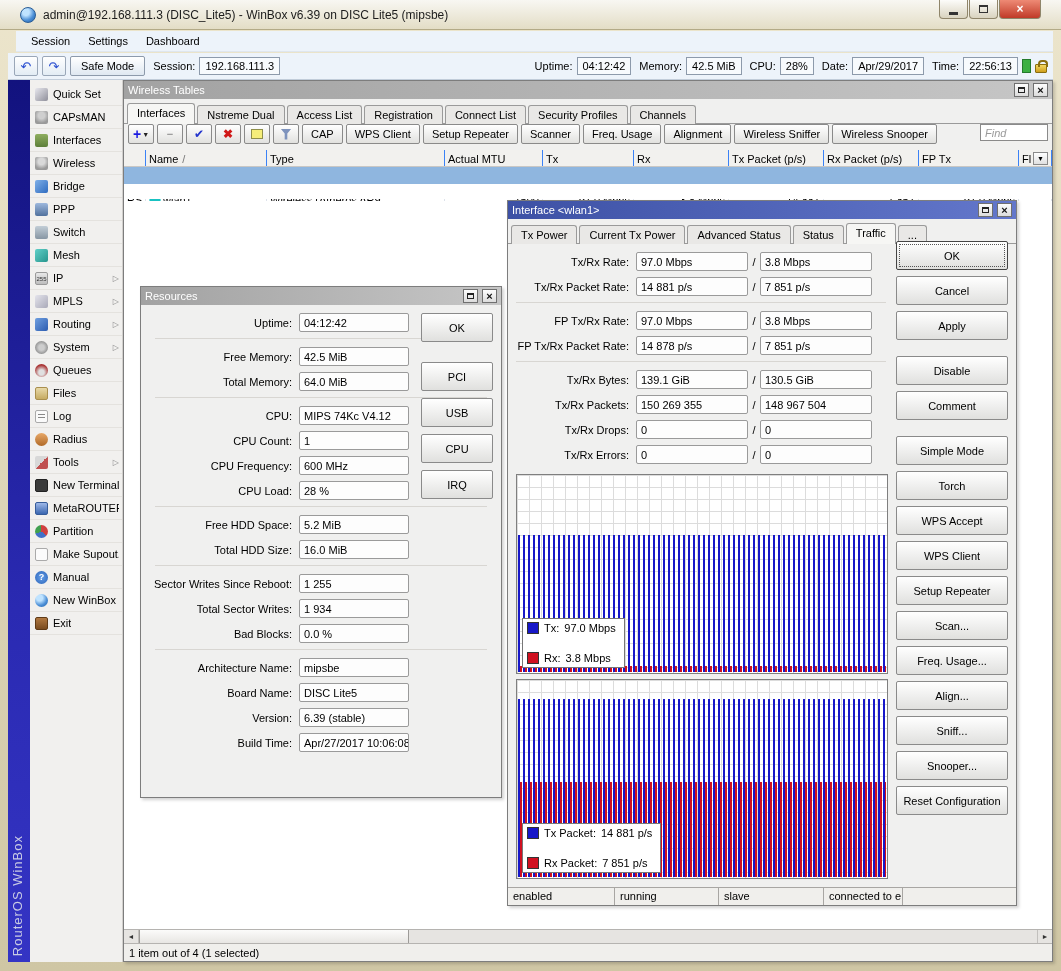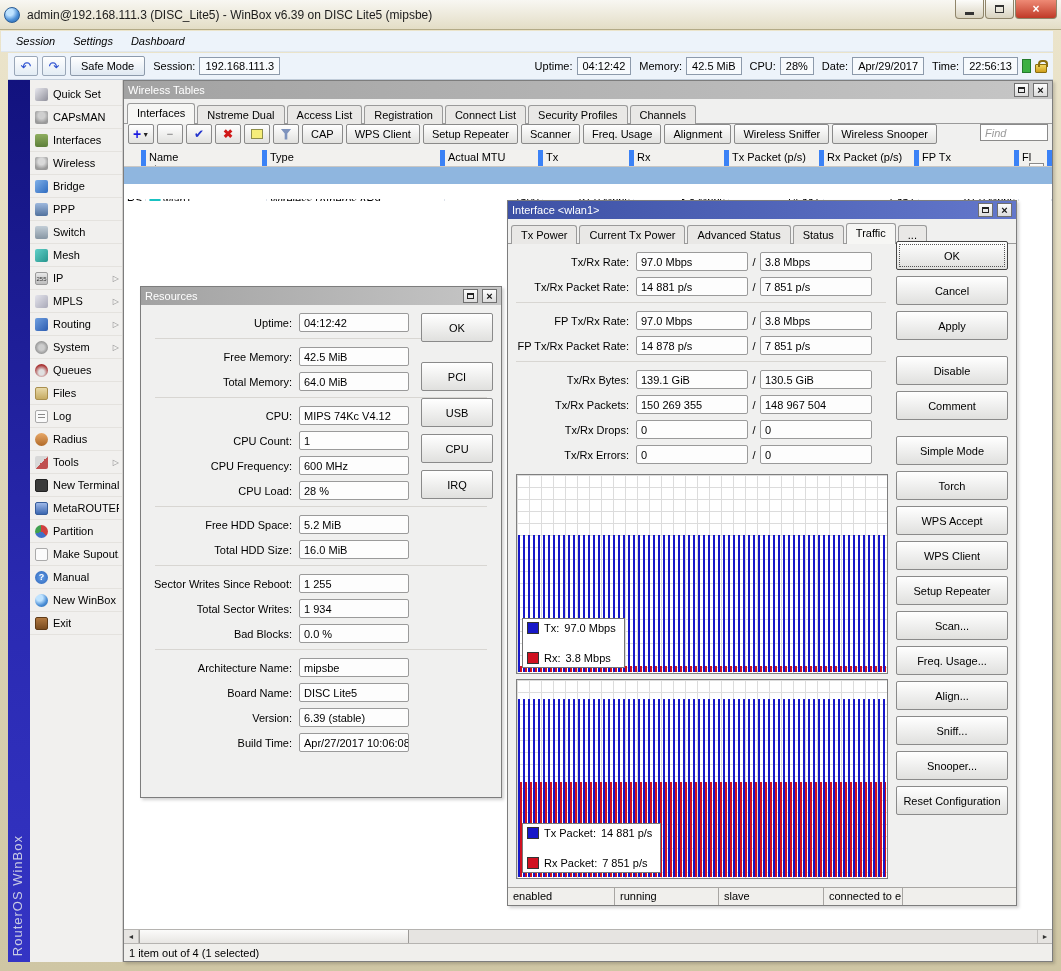--- a/index.html
+++ b/index.html
@@ -5,40 +5,40 @@
   * { box-sizing: border-box; }
   html,body { margin:0; padding:0; }
   body {
     width:1061px; height:971px; position:relative; overflow:hidden;
     font-family:"Liberation Sans", sans-serif; font-size:11px; color:#000;
     background:#cfc6a4;
   }
   
   .frame { position:absolute; inset:0; background:linear-gradient(#ece5cc,#cfc6a4); }
   .titlebar { position:absolute; left:0; top:0; right:0; height:30px;
-    display:flex; align-items:center; gap:7px; padding:0 4px;
+    display:flex; align-items:center; gap:7px; padding:0 20px;
     background:linear-gradient(#f8f7f2,#e3ddc6); border-bottom:1px solid #b3a océ;
     border-bottom:1px solid #b3aa87; }
   .app-globe { width:16px; height:16px; border-radius:50%;
     background:radial-gradient(circle at 35% 30%, #bfe3ff 0 25%, #4c8fd6 60%, #1f5fa8 100%);
     border:1px solid #2a5d96; }
   .title-text { font-size:12px; color:#1c1c1c; white-space:nowrap; overflow:hidden; }
   .win-controls { margin-left:auto; display:flex; gap:1px; align-self:flex-start; }
   .cap-btn { width:29px; height:19px; border:1px solid #8f856a; border-top:none;
     border-radius:0 0 4px 4px; background:linear-gradient(#fcfcfa,#d9d3bf);
     display:flex; align-items:center; justify-content:center; }
   .cap-btn.close { width:42px; background:linear-gradient(#ee8a75,#c03a28); color:#fff;
     font-weight:bold; font-size:12px; }
   .glyph-min { width:9px; height:3px; background:#333; margin-top:8px; }
   .glyph-max { width:9px; height:8px; border:1px solid #333; border-top:2px solid #333; }
   .glyph-x::before { content:"×"; }
   
-  .menubar { position:absolute; top:31px; left:1px; right:8px; height:21px;
+  .menubar { position:absolute; top:31px; left:16px; right:8px; height:21px;
     background:#edf3fa; border-bottom:1px solid #dfe6ee;
-    display:flex; align-items:center; padding:0 6px;font-style:italic; }
+    display:flex; align-items:center; padding:0 6px; }
   .menu-item { padding:2px 9px; cursor:default; }
   .toolbar { position:absolute; top:53px; left:8px; right:8px; height:27px;
     background:#edf3fa; border-bottom:1px solid #c3cedb;
     display:flex; align-items:center; gap:4px; padding:0 6px; }
   .tb-icon-btn { width:24px; height:20px; border:1px solid #9aa7b8; border-radius:2px;
     background:linear-gradient(#ffffff,#e3ecf4); display:flex; align-items:center;
     justify-content:center; color:#2a4fd0; font-size:13px; }
   .undo-g::before{content:"↶";} .redo-g::before{content:"↷";}
   .tb-btn { height:20px; border:1px solid #8d9aab; border-radius:2px; padding:0 10px;
     background:linear-gradient(#ffffff,#dfe8f1); display:flex; align-items:center; }
@@ -125,21 +125,21 @@
   .g-cross{color:#d01818; font-size:12px; font-weight:bold;} .g-cross::before{content:"✖";}
   .g-note{width:12px; height:10px; background:#f6ee7a; border:1px solid #8f8f4a;}
   .g-funnel{width:11px; height:11px; background:#7e93bd;
     clip-path:polygon(0 0,100% 0,62% 45%,62% 100%,38% 100%,38% 45%);}
   .find-wrap { margin-left:auto; display:flex; align-items:center; }
   .find-wrap input { width:68px; height:17px; border:1px solid #8a8a8a; padding:0 4px;
     font:italic 11px "Liberation Sans",sans-serif; }
   .find-wrap input::placeholder { color:#9a9a9a; font-style:italic; }
   .wt-body { position:absolute; left:0; right:0; top:69px; bottom:32px; background:#fff; overflow:hidden; }
   .thead { display:flex; height:17px; background:#f2f1ee; border-bottom:1px solid #c9c7c4; }
-  .thead .c { border-right:5px solid #3b82f6; padding:1px 3px; white-space:nowrap; overflow:hidden; display:flex; align-items:flex-start;flex-direction:column; }
+  .thead .c { border-right:1px solid #3b82f6; padding:1px 3px; white-space:nowrap; overflow:hidden; display:flex; align-items:flex-end; }
   .trow { display:flex; height:17px; background:#8fb6df; }
   .trow .c { border-right:1px solid rgba(120,140,170,.25); padding:1px 3px; white-space:nowrap; overflow:hidden; display:flex; align-items:center;margin-top:32px; }
   .c.num { justify-content:flex-end; }
   .cw0{flex:0 0 22px;} .cw1{flex:0 0 121px;} .cw2{flex:0 0 178px;} .cw3{flex:0 0 98px;}
   .cw4{flex:0 0 91px;} .cw5{flex:0 0 95px;} .cw6{flex:0 0 95px;} .cw7{flex:0 0 95px;}
   .cw8{flex:0 0 100px;} .cw9{flex:1;}
   .sort-g{color:#777; margin-left:4px;} .sort-g::before{content:"/";}
   .colcaret { margin-left:auto; width:15px; height:13px; border:1px solid #8a8a8a;
     background:linear-gradient(#fff,#e0e0e0); display:flex; align-items:center; justify-content:center;
     font-size:7px; }

